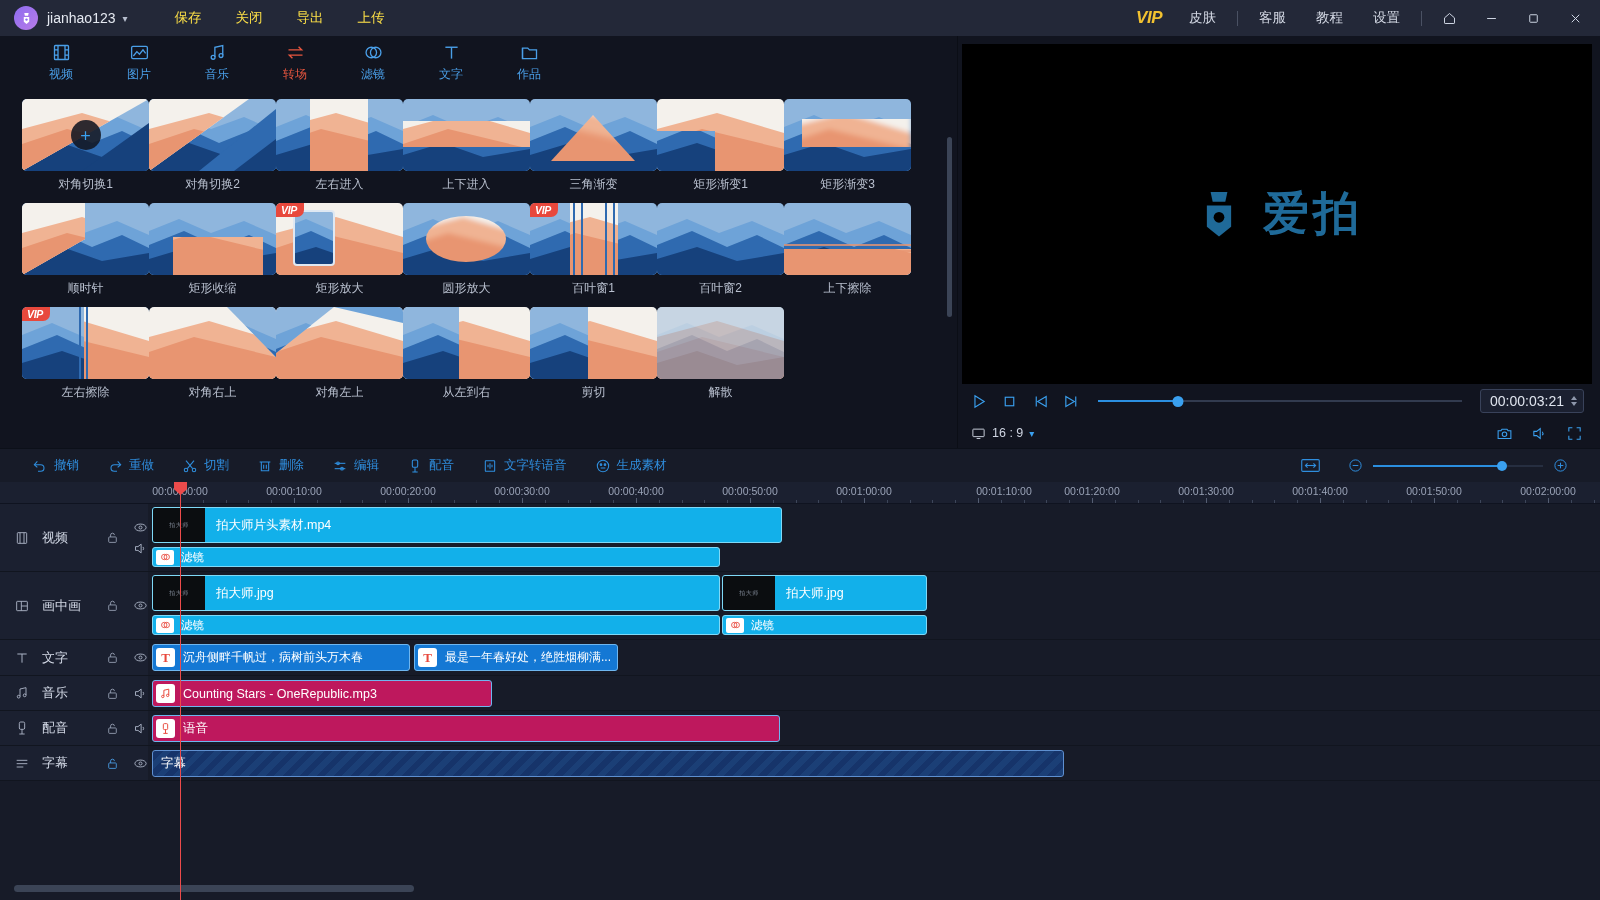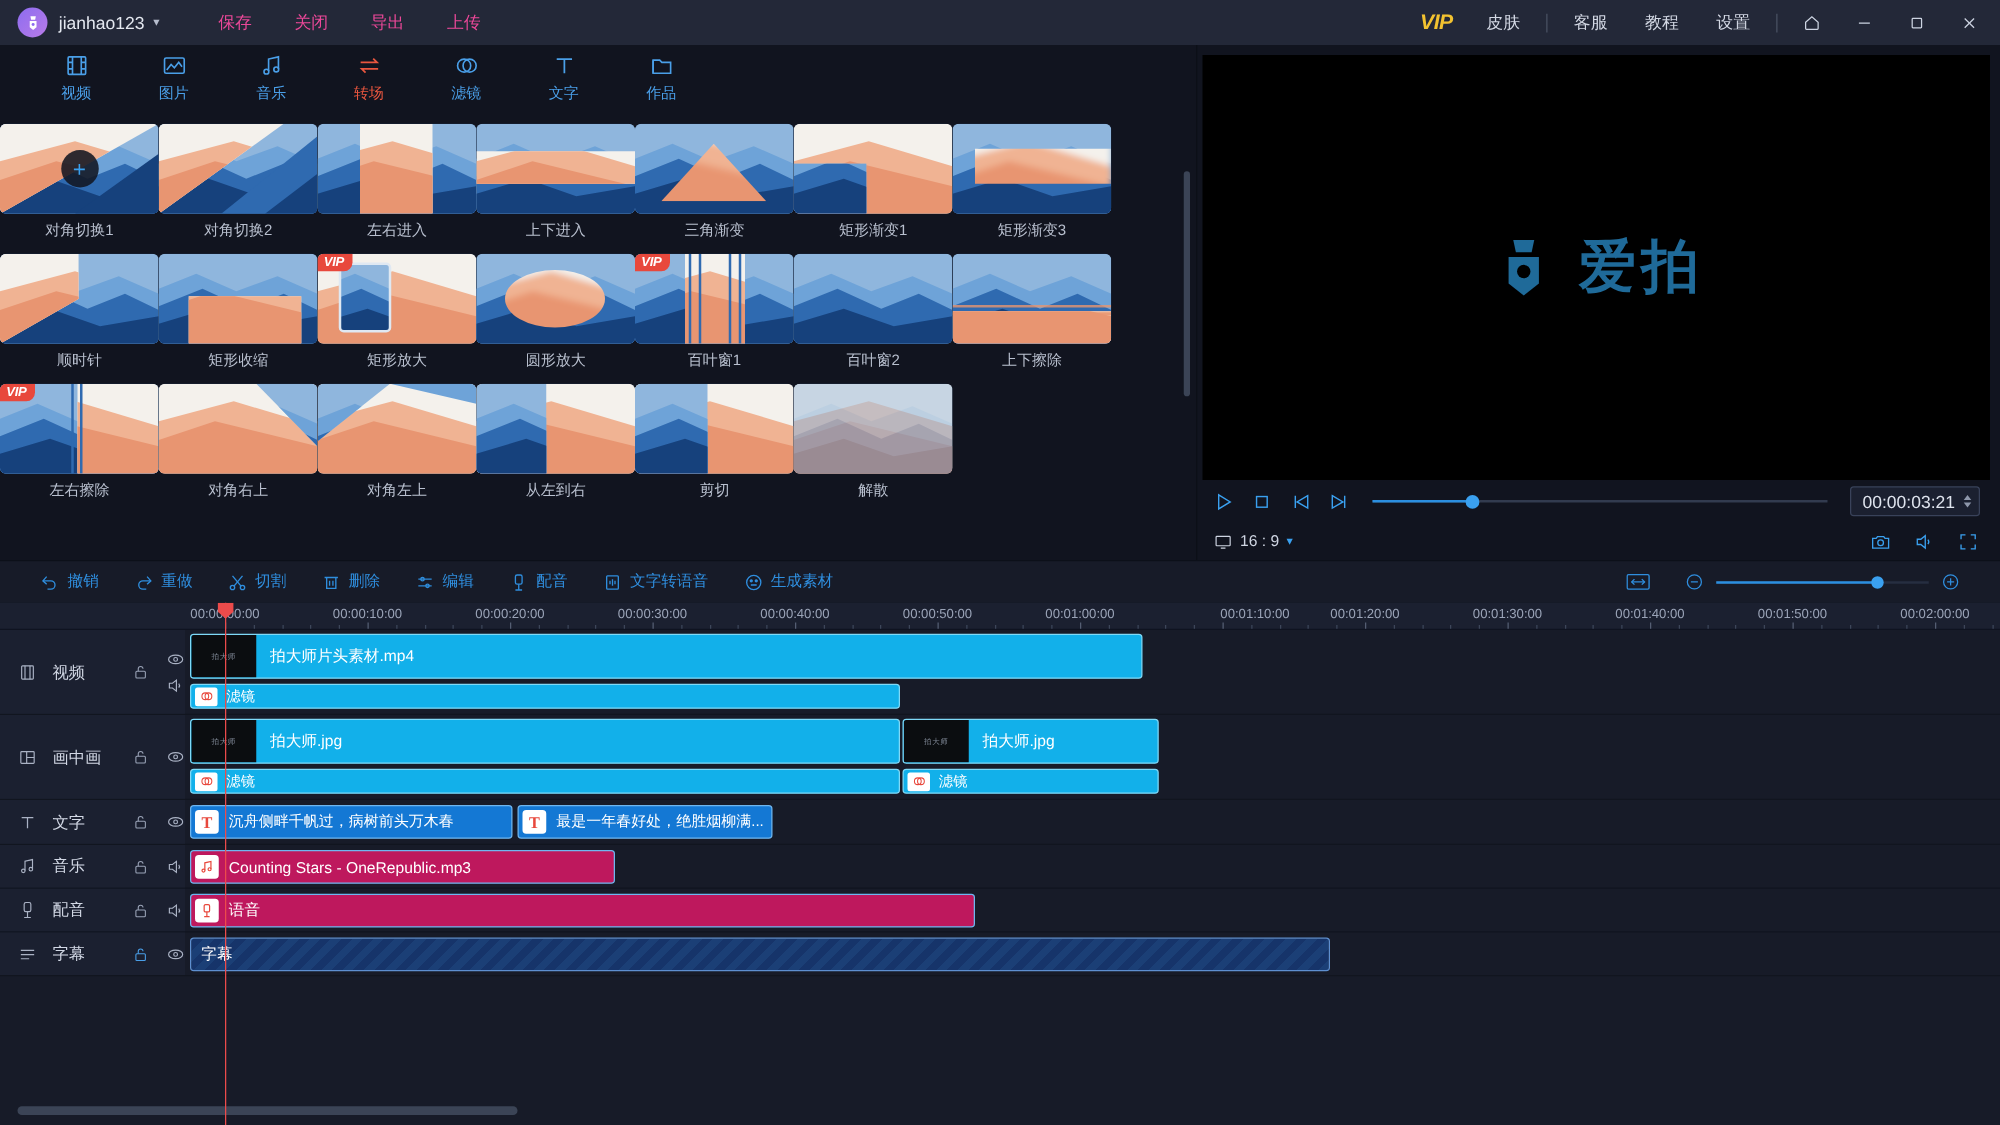--- a/index.html
+++ b/index.html
@@ -21,21 +21,21 @@
   .avatar {
     width: 24px; height: 24px; border-radius: 50%;
     background: linear-gradient(135deg,#8d6cf0,#b97ce8);
     display: flex; align-items: center; justify-content: center; margin-right: 9px;
   }
   .avatar svg { width: 13px; height: 13px; }
   .username { font-size: 14px; color: #e4e8f0; }
   .caret { margin-left: 7px; color: #b6bdcd; font-size: 10px; }
   .tb-menu { display: flex; margin-left: 30px; }
   .tb-menu > div {
-    font-size: 13.5px; color: #ec4899; padding: 6px 17px; cursor: pointer; border-radius: 3px;
+    font-size: 13.5px; color: #fde047; padding: 6px 17px; cursor: pointer; border-radius: 3px;
   }
   .tb-spacer { flex: 1; }
   .tb-right { display: flex; align-items: center; }
   .vip-word {
     font-size: 17px; font-weight: bold; font-style: italic; color: #f2c230;
     letter-spacing: -0.5px; padding: 0 12px;
   }
   .tb-right .tr-item { font-size: 13.5px; color: #d3d8e4; padding: 6px 15px; cursor: pointer; }
   .tb-div { width: 1px; height: 15px; background: #4a5163; margin: 0 6px; }
   .winbtn { width: 42px; height: 36px; display: flex; align-items: center; justify-content: center; cursor: pointer; }
@@ -50,21 +50,21 @@
     width: 78px; display: flex; flex-direction: column; align-items: center;
     cursor: pointer; color: #4a9fe8; gap: 3px;
   }
   .cat.active { color: #e8563f; }
   .cat svg { width: 21px; height: 21px; }
   .cat .lbl { font-size: 12px; }
 
   .grid-wrap { flex: 1; position: relative; overflow: hidden; }
   .grid {
     display: grid; grid-template-columns: repeat(7, 127px);
-    gap: 12px 0; justify-content: start; padding: 10px 0 0 0;
+    gap: 12px 0; justify-content: start; padding: 10px 0 0 22px;
     column-gap: 0;
   }
   .tile { width: 127px; cursor: pointer; }
   .thumb {
     width: 127px; height: 72px; border-radius: 5px; position: relative; overflow: hidden;
     background: #1a2b45;
   }
   .tname { font-size: 12px; color: #b9c0cf; text-align: center; margin-top: 7px; line-height: 1.1; }
   .vipbadge {
     position: absolute; left: 0; top: 0; background: #e8483c; color: #fff;
@@ -1036,21 +1036,21 @@
               </div>
               <div class="eyeico">
                 <svg viewBox="0 0 24 24" fill="none" stroke="#aab2c4" stroke-width="1.5">
                   <polygon points="4,9 8,9 13,5 13,19 8,15 4,15"></polygon>
                   <path d="M16 9.5a4 4 0 010 5"></path>
                 </svg>
               </div>
             </div>
           </div>
           <div class="tbody">
-            <div class="clip video" style="left: 4px; width: 762px; top: 3px;">
+            <div class="clip video" style="left: 4px; width: 630px; top: 3px;">
               <div class="cthumb">
                 <span class="minilogo">拍大师</span>
               </div>
               <div class="cname">拍大师片头素材.mp4</div>
             </div>
             <div class="clip filter" style="left: 4px; width: 568px; top: 43px;">
               <div class="fico">
                 <svg viewBox="0 0 24 24" fill="none" stroke="#e8483c" stroke-width="2">
                   <circle cx="9" cy="12" r="6.5"></circle>
                   <circle cx="15" cy="12" r="6.5"></circle>

